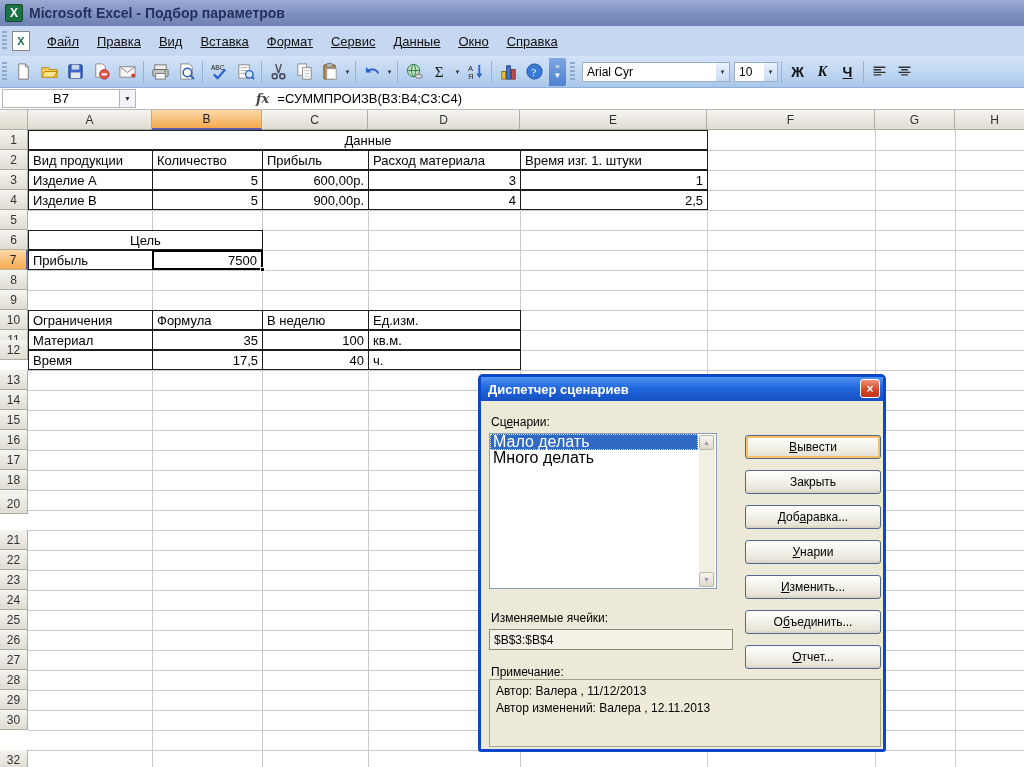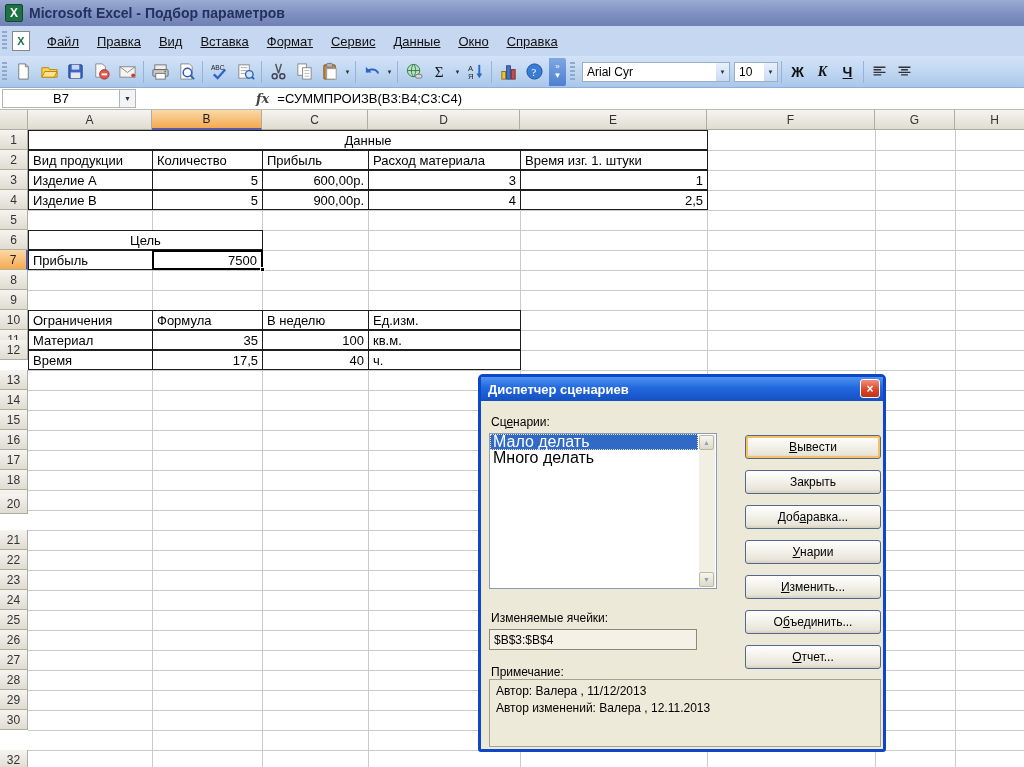--- a/index.html
+++ b/index.html
@@ -94,21 +94,21 @@
   .list-item { height:16px; font-size:16px; display:flex; align-items:center; padding:0 3px; color:#000; }
   .list-item.sel { background:#316AC5; color:#fff; outline:1px dotted #E8E4C8; outline-offset:-1px; }
   .listbar { position:absolute; right:1px; top:1px; bottom:1px; width:16px; background:#F1EFE2; }
   .scroll-btn { position:absolute; left:0; width:15px; height:15px; background:linear-gradient(180deg,#F7F6EF,#DDD9C9);
     border:1px solid #BCB8A4; border-radius:2px; color:#9AA0AA; font-size:7px;
     display:flex; align-items:center; justify-content:center; }
   .xp-btn { position:absolute; left:264px; width:136px; height:24px; border:1px solid #54688E; border-radius:3px;
     background:linear-gradient(180deg,#FFFFFF,#F3F2EA 45%,#E8E4D8 85%,#D6CFC0);
     font-size:12px; color:#000; display:flex; align-items:center; justify-content:center; }
   .xp-btn.default { box-shadow:inset 0 0 0 2px #F6C064; }
-  .textbox { position:absolute; left:8px; top:252px; width:208px; height:21px; background:#F4F2E6;
+  .textbox { position:absolute; left:8px; top:252px; width:244px; height:21px; background:#F4F2E6;
     border:1px solid #8A8A7A; font-size:12px; display:flex; align-items:center; padding-left:4px; }
   .notebox { position:absolute; left:8px; top:302px; width:392px; height:68px; background:#EDEAD9;
     border:1px solid #A5A294; font-size:12px; line-height:17px; padding:3px 6px; color:#000; }
 </style>
 </head>
 <body>
 
 <div class="titlebar">
   <div class="app-icon">X</div>
   <div class="title-text">Microsoft Excel - Подбор параметров</div>

